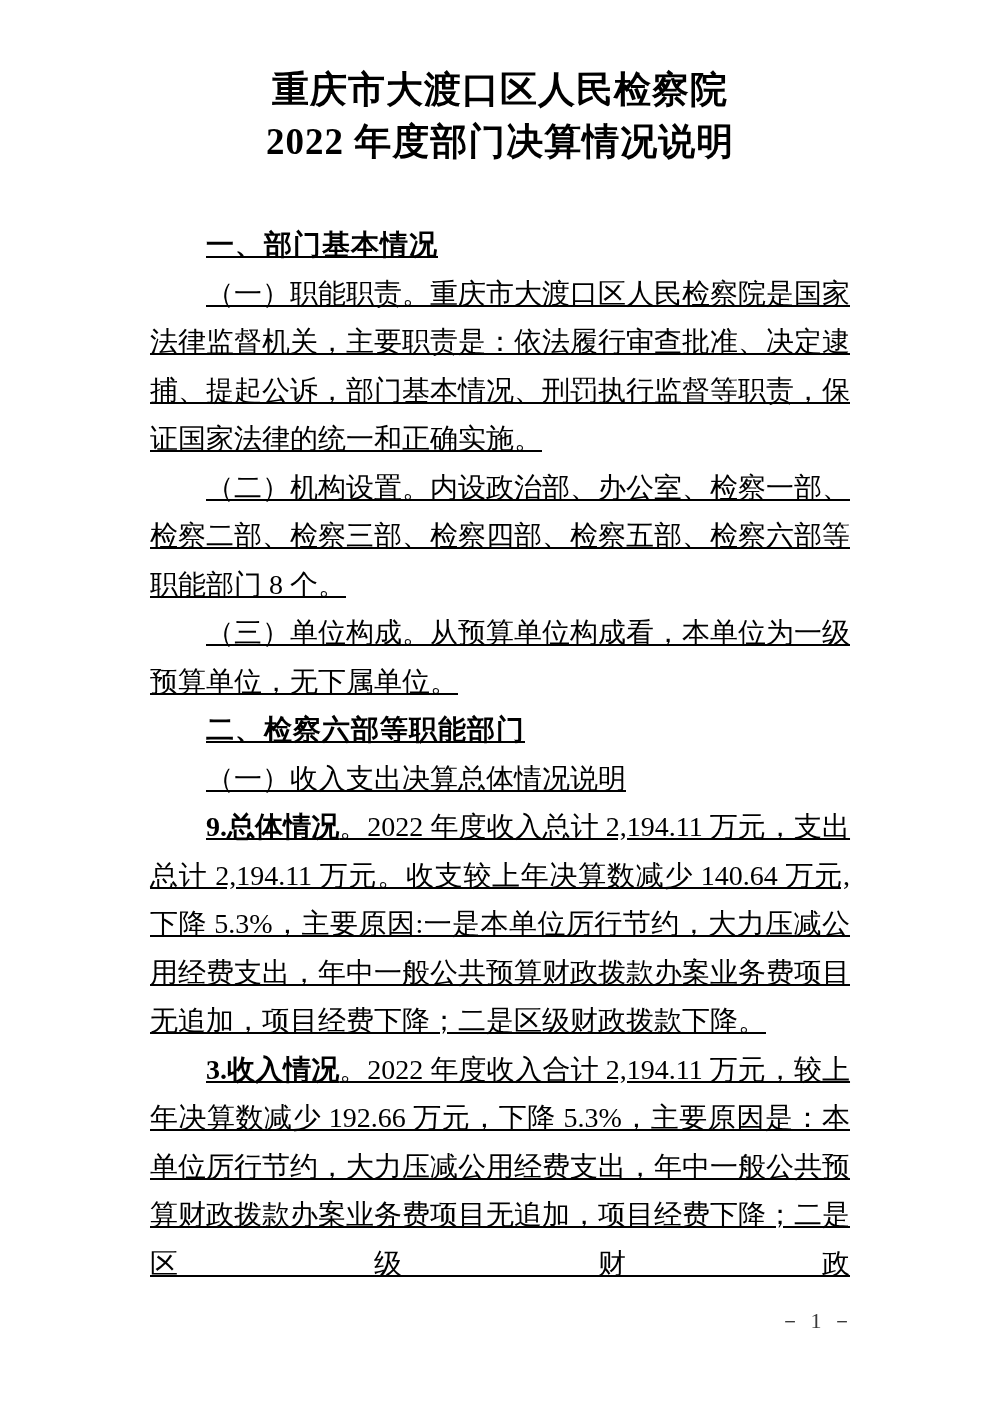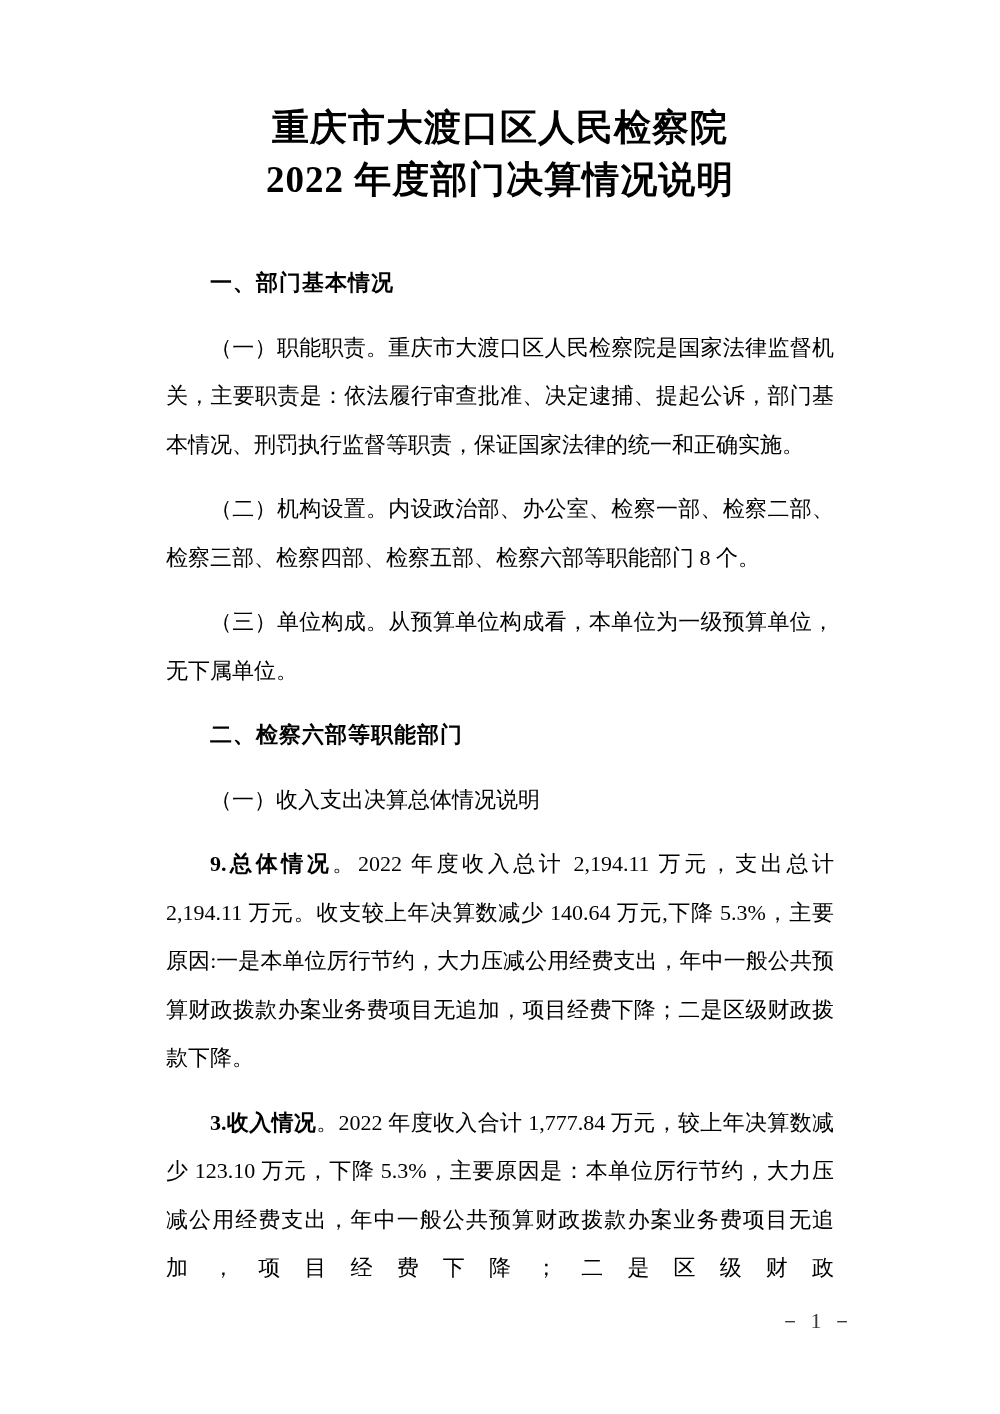--- a/index.html
+++ b/index.html
@@ -11,37 +11,38 @@
     position: relative;
     width: 1000px;
     height: 1414px;
     margin: 0 auto;
     background: #ffffff;
     color: #000000;
     font-family: "Liberation Serif", "DejaVu Serif", serif;
     overflow: hidden;
   }
   .doc-title {
-    padding-top: 102px;
+    padding-top: 64px;
     text-align: center;
     font-weight: 700;
     font-size: 37px;
     line-height: 52px;
     letter-spacing: 1px;
   }
   .content {
     margin: 53px 150px 0 150px;
     width: 700px;
   }
   .content p {
-    margin: 16px;
-    font-size: 22px;
+    margin: 0;
+    font-size: 28px;
     line-height: 48.5px;
     text-indent: 2em;
     text-align: justify;
+    text-decoration: underline;
   }
   .heading {
     font-weight: 700;
     font-family: "Liberation Sans", "DejaVu Sans", sans-serif;
     letter-spacing: 1px;
   }
   .para .lead {
     font-weight: 700;
   }
   .cont {
@@ -67,18 +68,18 @@
   </div>
 
   <main class="content" id="sections">
       <p class="heading"><b class="lead"></b><span class="rest">一、部门基本情况</span></p>
       <p class="para"><b class="lead"></b><span class="rest">（一）职能职责。重庆市大渡口区人民检察院是国家法律监督机关，主要职责是：依法履行审查批准、决定逮捕、提起公诉，部门基本情况、刑罚执行监督等职责，保证国家法律的统一和正确实施。</span></p>
       <p class="para"><b class="lead"></b><span class="rest">（二）机构设置。内设政治部、办公室、检察一部、检察二部、检察三部、检察四部、检察五部、检察六部等职能部门 8 个。</span></p>
       <p class="para"><b class="lead"></b><span class="rest">（三）单位构成。从预算单位构成看，本单位为一级预算单位，无下属单位。</span></p>
       <p class="heading"><b class="lead"></b><span class="rest">二、检察六部等职能部门</span></p>
       <p class="para"><b class="lead"></b><span class="rest">（一）收入支出决算总体情况说明</span></p>
       <p class="para"><b class="lead">9.总体情况</b><span class="rest">。2022 年度收入总计 2,194.11 万元，支出总计 2,194.11 万元。收支较上年决算数减少 140.64 万元,下降 5.3%，主要原因:一是本单位厉行节约，大力压减公用经费支出，年中一般公共预算财政拨款办案业务费项目无追加，项目经费下降；二是区级财政拨款下降。</span></p>
-      <p class="para cont"><b class="lead">3.收入情况</b><span class="rest">。2022 年度收入合计 1,777.84 万元，较上年决算数减少 123.10 万元，下降 5.3%，主要原因是：本单位厉行节约，大力压减公用经费支出，年中一般公共预算财政拨款办案业务费项目无追加，项目经费下降；二是区级财政</span></p>
+      <p class="para cont"><b class="lead">3.收入情况</b><span class="rest">。2022 年度收入合计 2,194.11 万元，较上年决算数减少 192.66 万元，下降 5.3%，主要原因是：本单位厉行节约，大力压减公用经费支出，年中一般公共预算财政拨款办案业务费项目无追加，项目经费下降；二是区级财政</span></p>
     </main>
 
   <div class="page-footer">－ 1 －</div>
 
 </div>
 
 </body></html>

